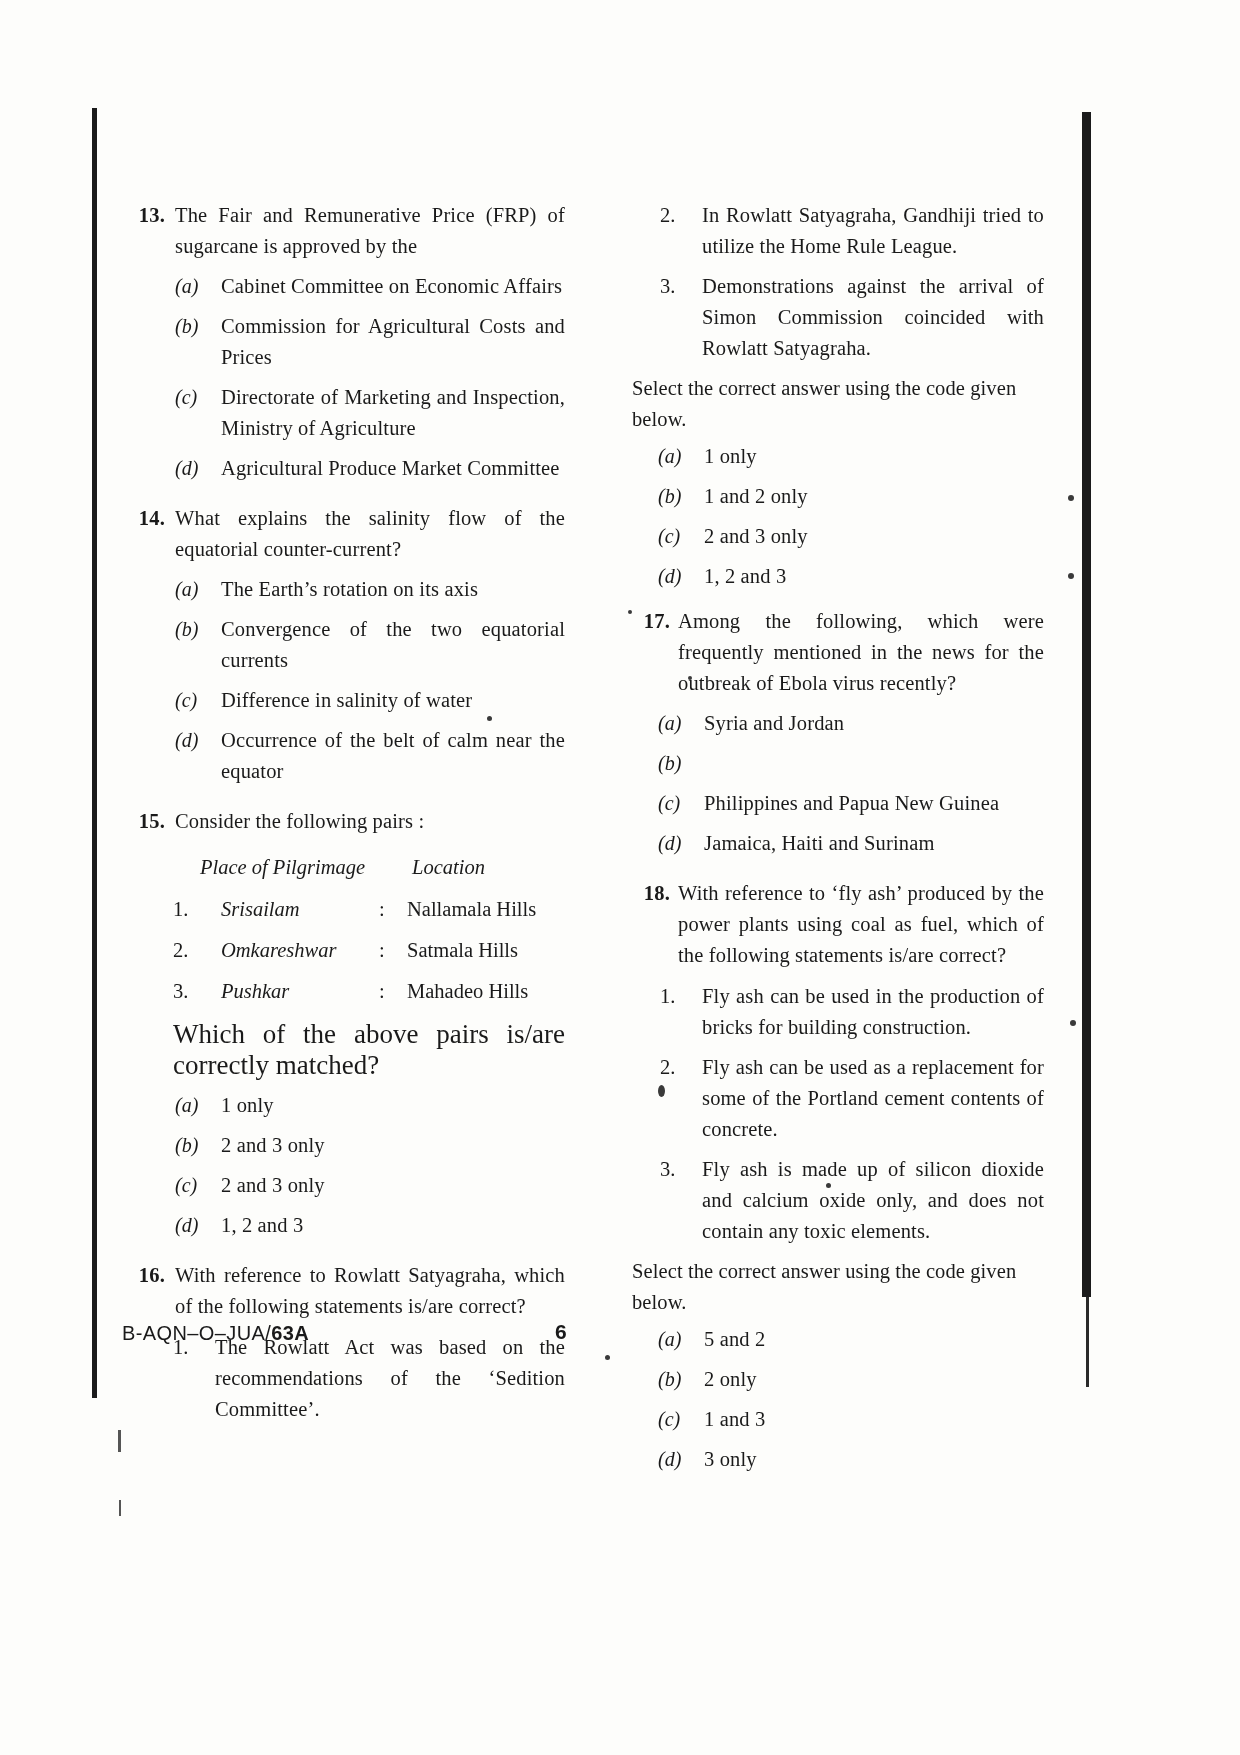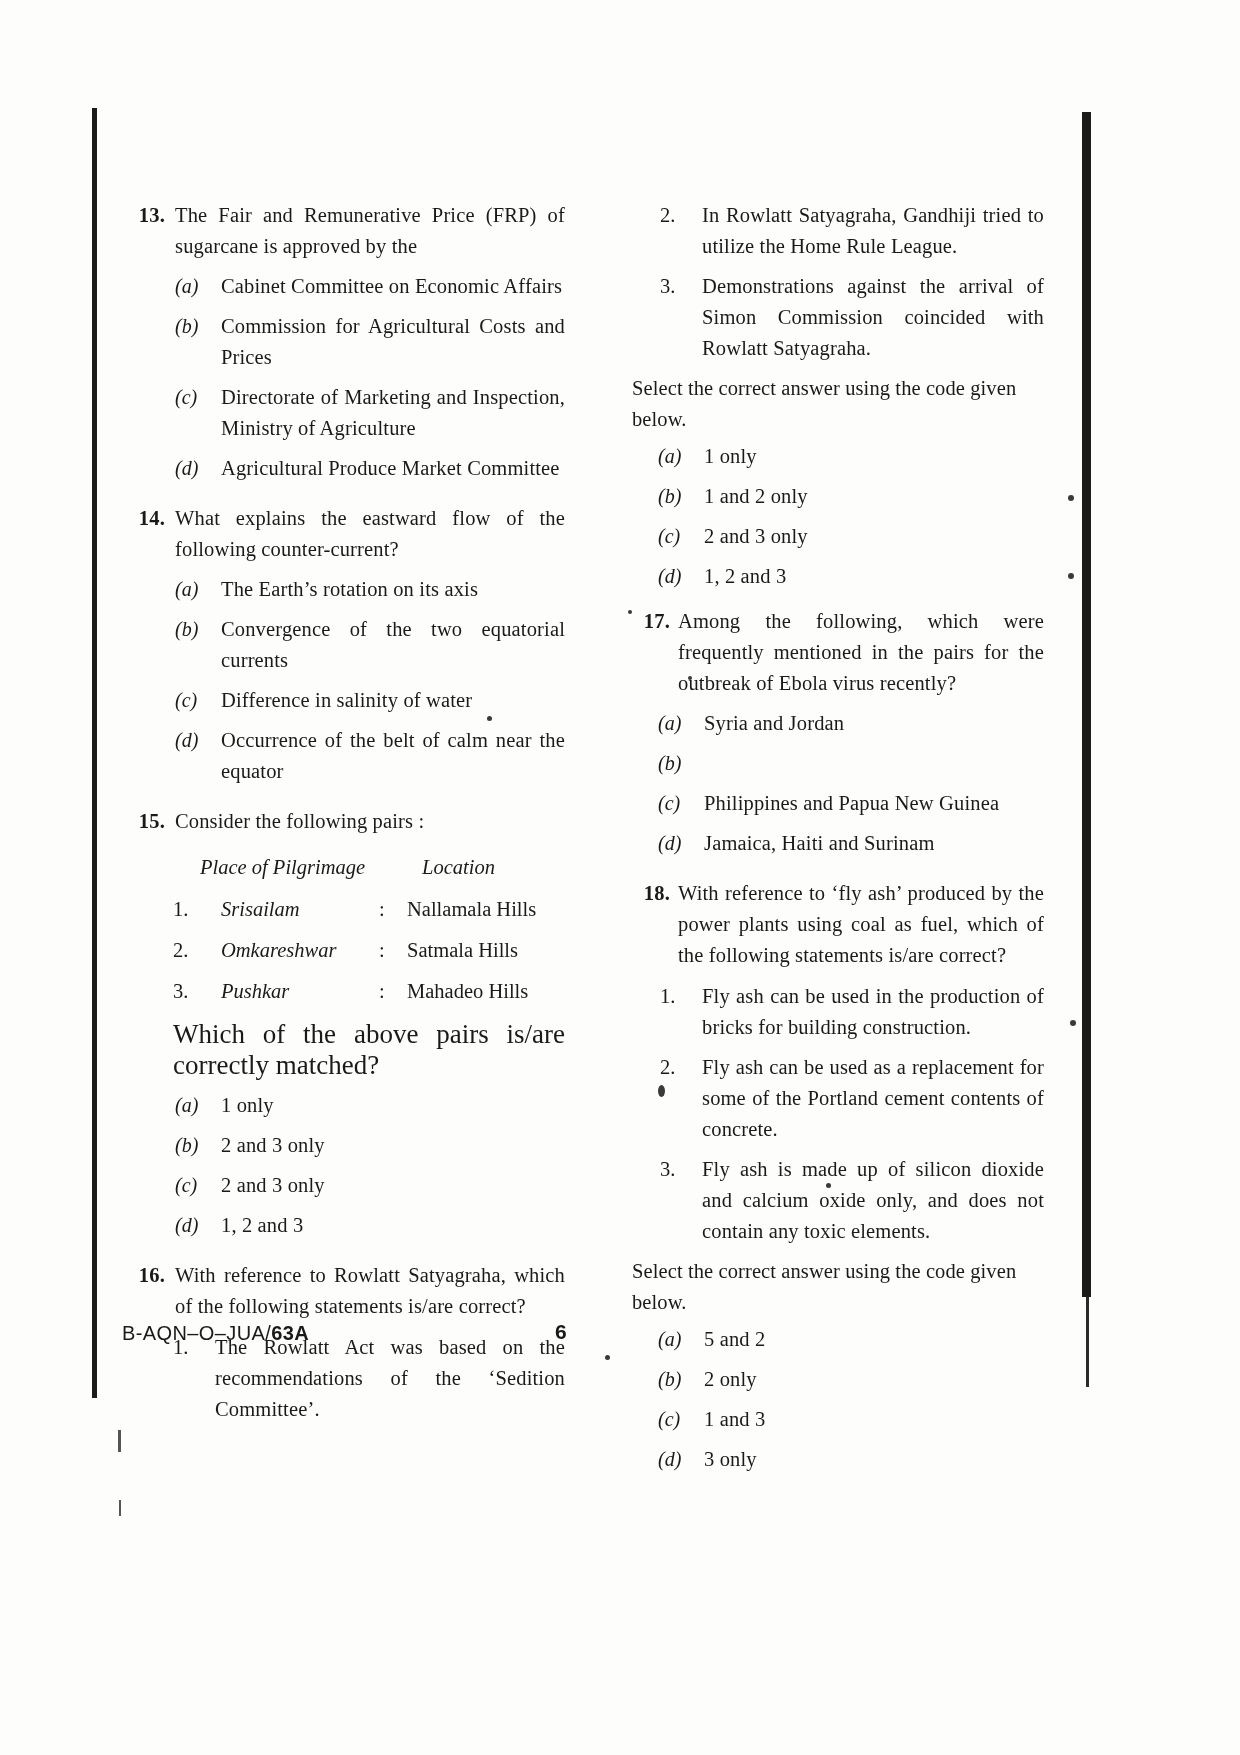--- a/index.html
+++ b/index.html
@@ -160,21 +160,20 @@
 
   
   .pairs-head {
     display: flex;
     margin-top: 16px;
     margin-bottom: 14px;
     padding-left: 75px;
     font-style: italic;
     font-size: 20.5px;
     line-height: 28px;
-    gap: 10px;
   }
   .pairs-head .ph-a { width: 212px; }
   .pairs-head .ph-b { }
   .pair-row {
     display: flex;
     align-items: flex-start;
     margin-bottom: 13px;
     font-size: 20.5px;
     line-height: 28px;
   }
@@ -257,21 +256,21 @@
         <div class="opt">
           <div class="opt-label">(d)</div>
           <div class="opt-text">Agricultural Produce Market Committee</div>
         </div>
       </div>
     </div>
 
     <div class="question">
       <div class="q-head">
         <div class="q-num">14.</div>
-        <div class="q-stem">What explains the eastward flow of the following counter-current?</div>
+        <div class="q-stem">What explains the salinity flow of the equatorial counter-current?</div>
       </div>
       <div class="options">
         <div class="opt">
           <div class="opt-label">(a)</div>
           <div class="opt-text short">The Earth’s rotation on its axis</div>
         </div>
         <div class="opt">
           <div class="opt-label">(b)</div>
           <div class="opt-text">Convergence of the two equatorial currents</div>
         </div>
@@ -383,21 +382,21 @@
       </div>
       <div class="opt">
         <div class="opt-label" style="padding-left:26px; width:46px;">(d)</div>
         <div class="opt-text short">1, 2 and 3</div>
       </div>
     </div>
 
     <div class="question" style="margin-top:14px;">
       <div class="q-head">
         <div class="q-num" style="width:38px; padding-right:8px;">17.</div>
-        <div class="q-stem">Among the following, which were frequently mentioned in the pairs for the outbreak of Ebola virus recently?</div>
+        <div class="q-stem">Among the following, which were frequently mentioned in the news for the outbreak of Ebola virus recently?</div>
       </div>
       <div class="options">
         <div class="opt">
           <div class="opt-label" style="padding-left:26px; width:46px;">(a)</div>
           <div class="opt-text short">Syria and Jordan</div>
         </div>
         <div class="opt">
           <div class="opt-label" style="padding-left:26px; width:46px;">(b)</div>
         </div>
         <div class="opt">

